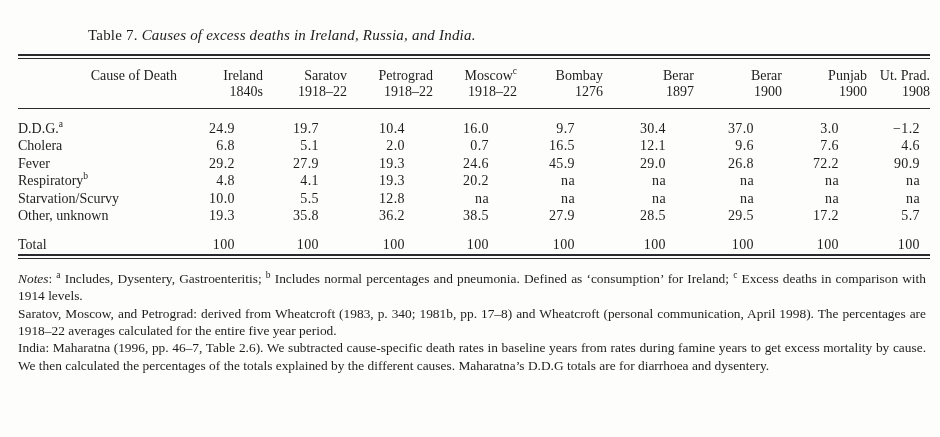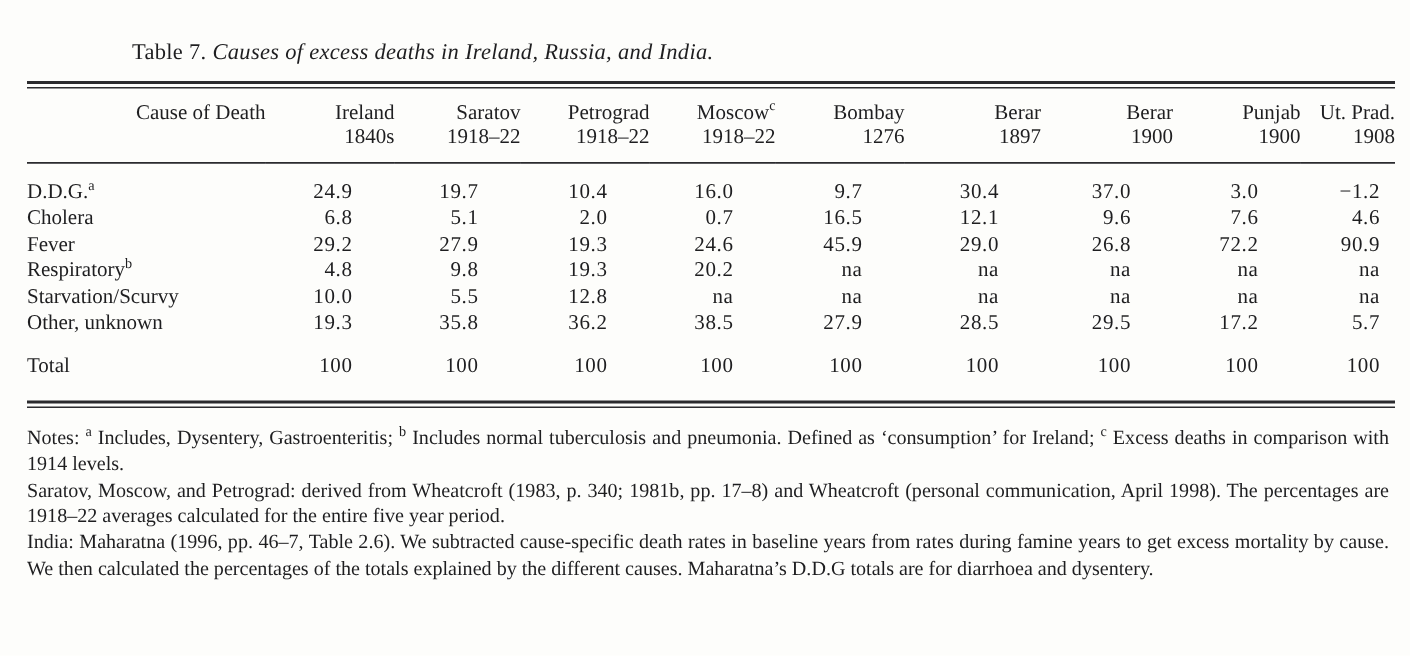--- a/index.html
+++ b/index.html
@@ -56,35 +56,35 @@
   tbody td {
     line-height: 17.4px;
     padding: 0;
     white-space: nowrap;
     vertical-align: bottom;
   }
   td.num { text-align: right; padding-right: 28px; letter-spacing: 0.4px; }
   td.num.last { padding-right: 10px; }
   tbody.rows tr:first-child td { padding-top: 11px; }
   tbody.rows tr:last-child td { padding-bottom: 2px; }
-  tbody.totals td { padding-top: 10px; padding-bottom: 13px; }
+  tbody.totals td { padding-top: 10px; padding-bottom: 0; }
   sup {
     font-size: 9.5px;
     line-height: 0;
     vertical-align: super;
     letter-spacing: 0;
   }
   .notes {
     margin-top: 11px;
     width: 908px;
     font-size: 13.4px;
     line-height: 17.4px;
     text-align: justify;
   }
-  .notes .lead { }
+  .notes .lead { font-style: italic; }
 </style>
 </head>
 <body>
 
 <div class="page">
 
   <div class="title">
     <span>Table 7.</span>
     <span class="t-italic">Causes of excess deaths in Ireland, Russia, and India.</span>
   </div>
@@ -180,21 +180,21 @@
         <td class="num">24.6</td>
         <td class="num">45.9</td>
         <td class="num">29.0</td>
         <td class="num">26.8</td>
         <td class="num">72.2</td>
         <td class="num last">90.9</td>
       </tr>
       <tr>
         <td class="lbl"><span>Respiratory</span><sup>b</sup></td>
         <td class="num">4.8</td>
-        <td class="num">9.8</td>
+        <td class="num">4.1</td>
         <td class="num">19.3</td>
         <td class="num">20.2</td>
         <td class="num">na</td>
         <td class="num">na</td>
         <td class="num">na</td>
         <td class="num">na</td>
         <td class="num last">na</td>
       </tr>
       <tr>
         <td class="lbl"><span>Starvation/Scurvy</span><sup></sup></td>
@@ -233,18 +233,18 @@
         <td class="num">100</td>
         <td class="num">100</td>
         <td class="num last">100</td>
       </tr>
     </tbody>
   </table>
 
   <div class="rule-dbl"></div>
 
   <div class="notes">
-    <div class="note"><span class="lead">Notes</span><span>: </span><sup>a</sup><span> Includes, Dysentery, Gastroenteritis; </span><sup>b</sup><span> Includes normal tuberculosis and pneumonia. Defined as ‘consumption’ for Ireland; </span><sup>c</sup><span> Excess deaths in comparison with 1914 levels.</span></div>
+    <div class="note"><span class="lead">Notes</span><span>: </span><sup>a</sup><span> Includes, Dysentery, Gastroenteritis; </span><sup>b</sup><span> Includes normal percentages and pneumonia. Defined as ‘consumption’ for Ireland; </span><sup>c</sup><span> Excess deaths in comparison with 1914 levels.</span></div>
     <div class="note">Saratov, Moscow, and Petrograd: derived from Wheatcroft (1983, p. 340; 1981b, pp. 17–8) and Wheatcroft (personal communication, April 1998). The percentages are 1918–22 averages calculated for the entire five year period.</div>
     <div class="note">India: Maharatna (1996, pp. 46–7, Table 2.6). We subtracted cause-specific death rates in baseline years from rates during famine years to get excess mortality by cause. We then calculated the percentages of the totals explained by the different causes. Maharatna’s D.D.G totals are for diarrhoea and dysentery.</div>
   </div>
 
 </div>
 
 </body></html>

